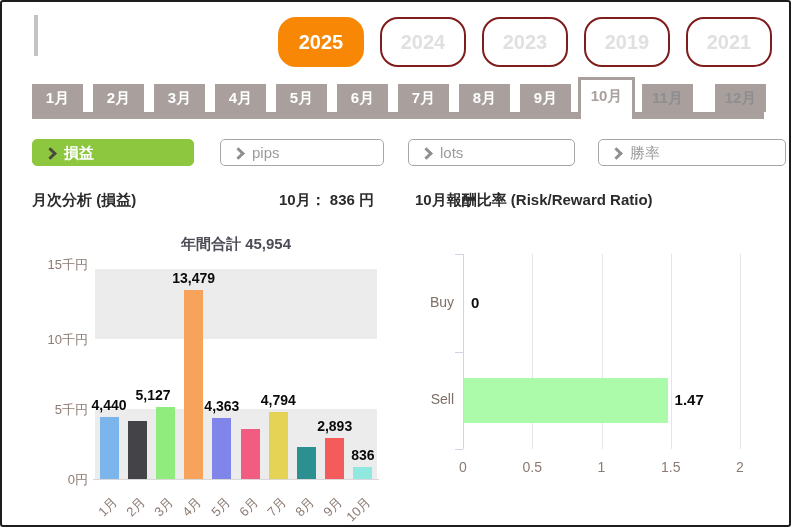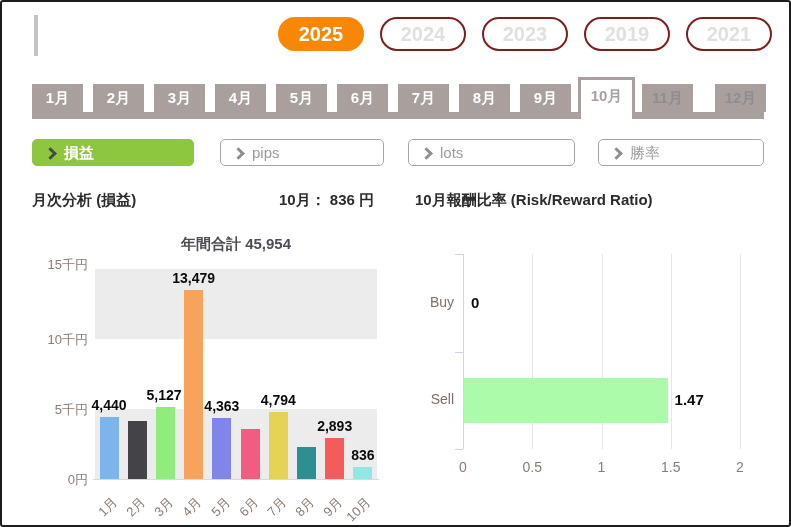--- a/index.html
+++ b/index.html
@@ -5,21 +5,21 @@
   html,body{margin:0;padding:0;background:#fff;}
   body{font-family:"Liberation Sans","DejaVu Sans",sans-serif;}
   .page{position:relative;width:791px;height:527px;box-sizing:border-box;
         border:2px solid #1d1d1d;border-radius:3px;background:#fff;overflow:hidden;}
 
   
   .accent-bar{position:absolute;left:32px;top:13px;width:4px;height:41px;background:#c3c3c3;}
   .page-title{position:absolute;left:46px;top:13px;margin:0;font-size:22px;font-weight:600;
               color:#3c3c3c;letter-spacing:1px;}
   .years{position:absolute;left:276px;top:15px;display:flex;gap:16px;}
-  .year-pill{min-width:86px;height:34px;border-radius:18px;display:flex;align-items:center;
+  .year-pill{min-width:86px;height:50px;border-radius:18px;display:flex;align-items:center;
              justify-content:center;font-size:20px;font-weight:bold;color:#e2dfdf;
              background:#fff;border:2px solid #7f1d1d;box-sizing:border-box;cursor:pointer;}
   .year-pill.selected{background:var(--orange,#f78705);border-color:var(--orange,#f78705);color:#fff;}
 
   
   .month-tabs{position:absolute;left:30px;top:75px;width:732px;height:42px;}
   .month-strip{position:absolute;left:0;top:35px;width:100%;height:7px;background:var(--taupe,#a9a09d);}
   .month-tab{position:absolute;top:7px;width:51px;height:28px;background:var(--taupe,#a9a09d);
              color:#fff;font-weight:bold;font-size:15px;display:flex;align-items:center;
              justify-content:center;z-index:1;cursor:pointer;}
@@ -122,21 +122,21 @@
         <span class="lbl">損益</span>
       </div>
       <div class="filter-btn" style="left: 218px; width: 164px;">
         <span class="chev"></span>
         <span class="lbl">pips</span>
       </div>
       <div class="filter-btn" style="left: 406px; width: 167px;">
         <span class="chev"></span>
         <span class="lbl">lots</span>
       </div>
-      <div class="filter-btn" style="left: 596px; width: 166px; align-items: center;">
+      <div class="filter-btn" style="left: 596px; width: 188px; align-items: center;">
         <span class="chev"></span>
         <span class="lbl">勝率</span>
       </div>
     </div>
 
   <div class="heading" style="left:30px">月次分析 (損益)</div>
   <div class="heading" style="left:277px">10月： 836 円</div>
   <div class="heading" style="left:413px">10月報酬比率 (Risk/Reward Ratio)</div>
 
   <div class="chart" id="chart-left">
@@ -147,21 +147,21 @@
       <div class="ylab" style="top: 174px;">5千円</div>
       <div class="ylab" style="top: 104px;">10千円</div>
       <div class="ylab" style="top: 29px;">15千円</div>
       <div class="xaxis-line" style="left: 91px; width: 286px; top: 252px;"></div>
       <div class="bar" style="left: 97.6px; width: 19px; top: 189.84px; height: 62.16px; background: rgb(124, 181, 236);"></div>
       <div class="bar-label" style="left: 65.1px; top: 169.84px;">4,440</div>
       <div class="xcat" style="right: 286.9px; top: 264px;">1月</div>
       <div class="bar" style="left: 125.8px; width: 19px; top: 193.9px; height: 58.1px; background: rgb(67, 67, 72);"></div>
       <div class="xcat" style="right: 258.7px; top: 264px;">2月</div>
       <div class="bar" style="left: 154px; width: 19px; top: 180.222px; height: 71.778px; background: rgb(144, 237, 125);"></div>
-      <div class="bar-label" style="left: 120px; top: 160.222px;">5,127</div>
+      <div class="bar-label" style="left: 109px; top: 160.222px;">5,127</div>
       <div class="xcat" style="right: 230.5px; top: 264px;">3月</div>
       <div class="bar" style="left: 182.2px; width: 19px; top: 63.294px; height: 188.706px; background: rgb(247, 163, 92);"></div>
       <div class="bar-label" style="left: 149.7px; top: 43.294px;">13,479</div>
       <div class="xcat" style="right: 202.3px; top: 264px;">4月</div>
       <div class="bar" style="left: 210.4px; width: 19px; top: 190.918px; height: 61.082px; background: rgb(128, 133, 233);"></div>
       <div class="bar-label" style="left: 177.9px; top: 170.918px;">4,363</div>
       <div class="xcat" style="right: 174.1px; top: 264px;">5月</div>
       <div class="bar" style="left: 238.6px; width: 19px; top: 201.6px; height: 50.4px; background: rgb(241, 92, 128);"></div>
       <div class="xcat" style="right: 145.9px; top: 264px;">6月</div>
       <div class="bar" style="left: 266.8px; width: 19px; top: 184.884px; height: 67.116px; background: rgb(228, 211, 84);"></div>

